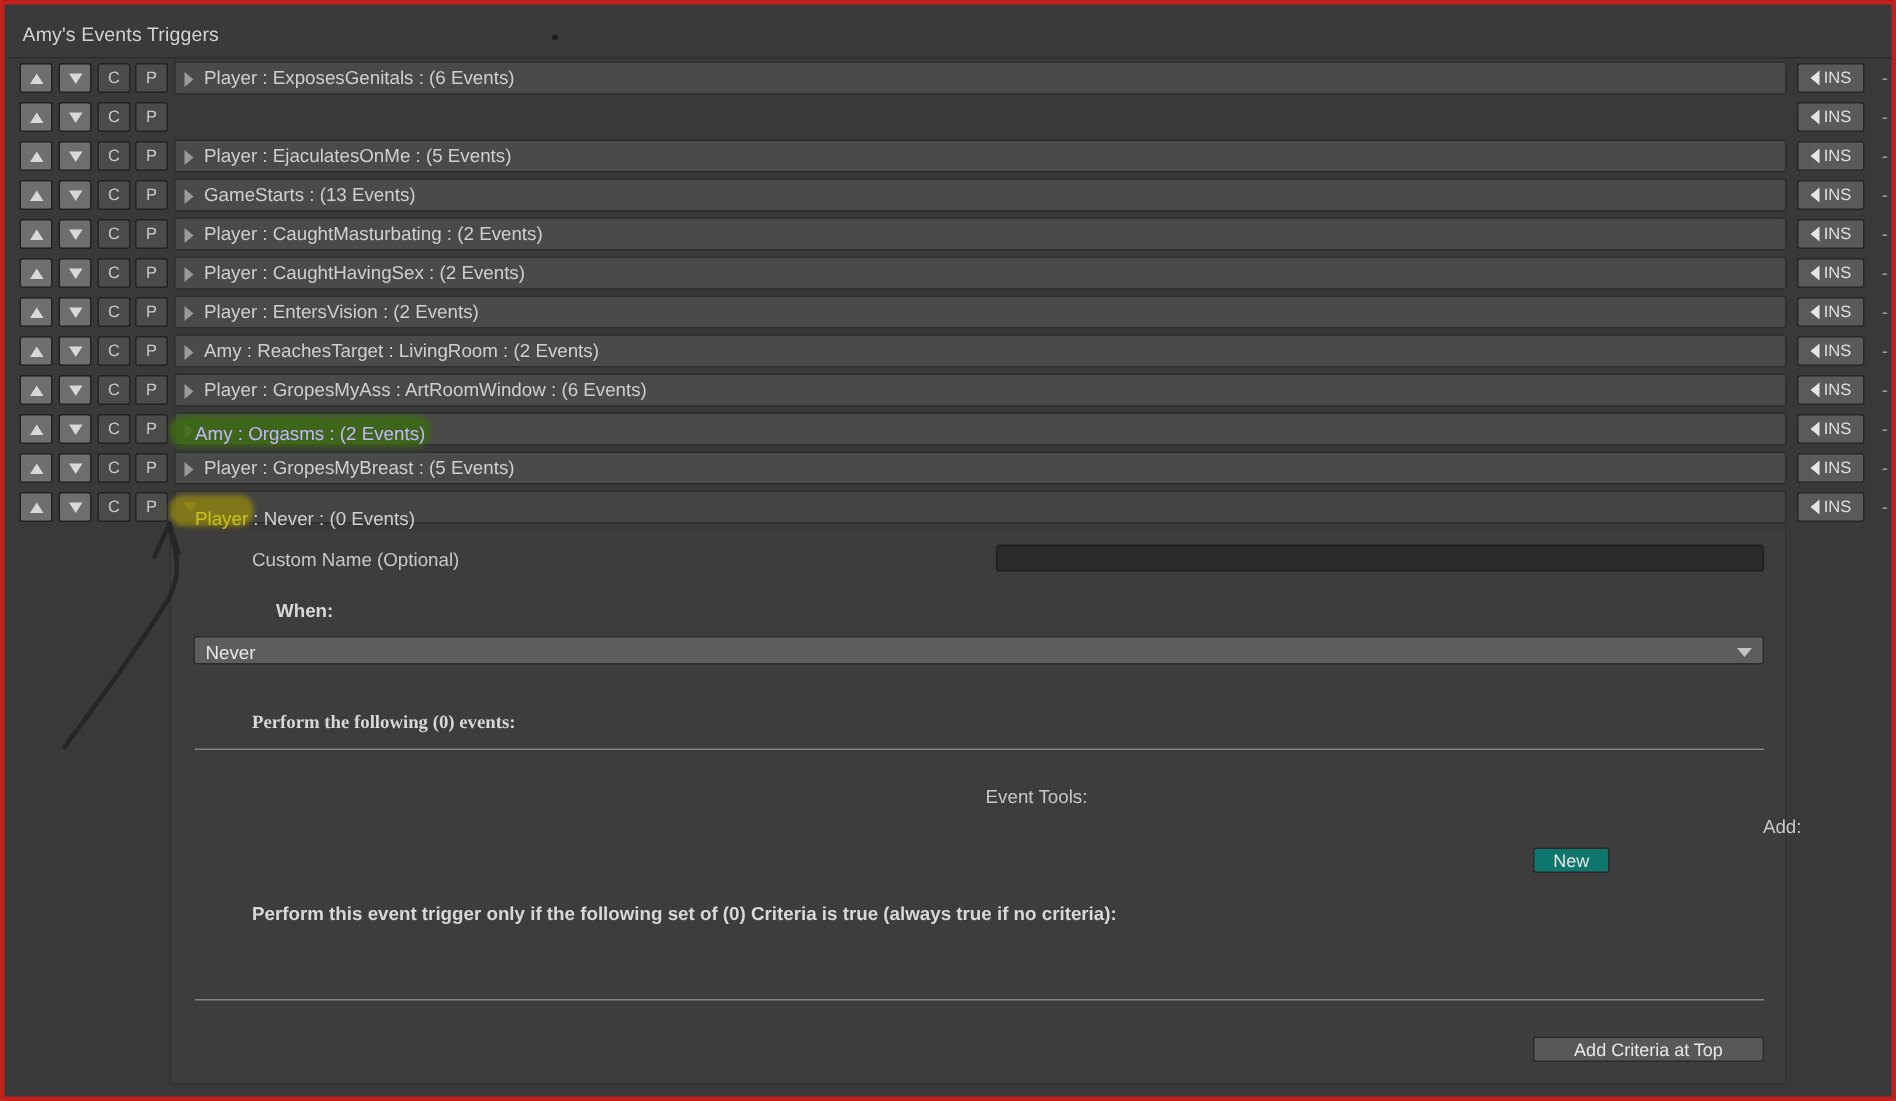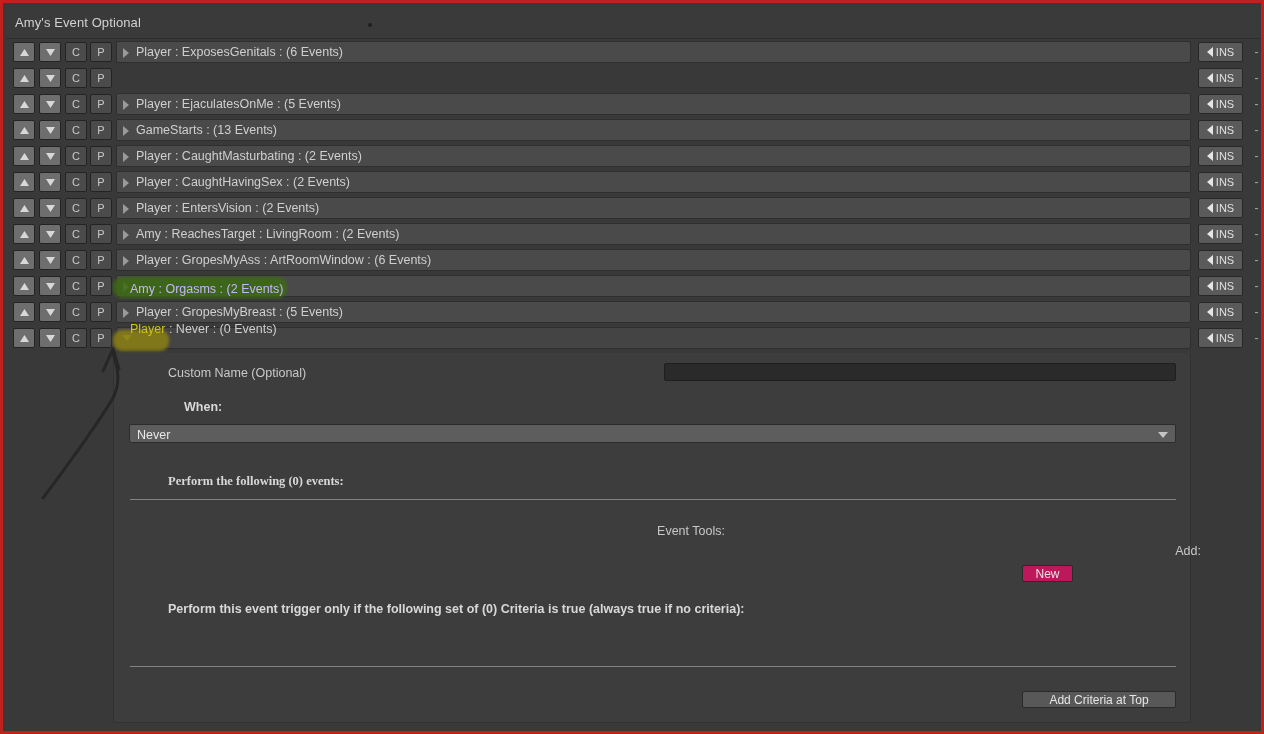--- a/index.html
+++ b/index.html
@@ -237,21 +237,21 @@
     width: 1078px;
     text-align: center;
   }
 
   .add-label { left: 0; top: 191px; width: 1049px; text-align: right; }
 
   .new-btn {
     position: absolute;
     left: 908px; top: 212px;
     width: 51px; height: 17px;
-    background: #be185d;
+    background: #0f766e;
     border: 1px solid #2a2a2a;
     border-radius: 2px;
     display: flex;
     align-items: center;
     justify-content: center;
     font-size: 12px;
     color: #e4e4e4;
     cursor: pointer;
     user-select: none;
   }
@@ -297,29 +297,29 @@
     width: 56px; height: 21px;
     background: #8b8013;
   }
   .annot-text {
     position: absolute;
     font-size: 12.5px;
     white-space: nowrap;
     pointer-events: none;
   }
   .annot-green { left: 127px; top: 279px; color: #c4b5fd; }
-  .annot-yellow { left: 127px; top: 319px; color: #ccc21e; }
+  .annot-yellow { left: 127px; top: 336px; color: #ccc21e; }
 </style>
 </head>
 <body>
 
 <div id="root">
 
   <div class="titlebar">
-    <div class="titlebar-label">Amy's Event Optional</div>
+    <div class="titlebar-label">Amy's Events Triggers</div>
     <div class="title-dot"></div>
   </div>
 
   <div class="rows" id="rows-container">
       <div class="row">
         <div class="mini-btn arrow btn-up">
           <svg width="11" height="9" viewBox="0 0 11 9">
             <polygon points="5.5,1 10,8 1,8" fill="#d8d8d8"></polygon>
           </svg>
         </div>

